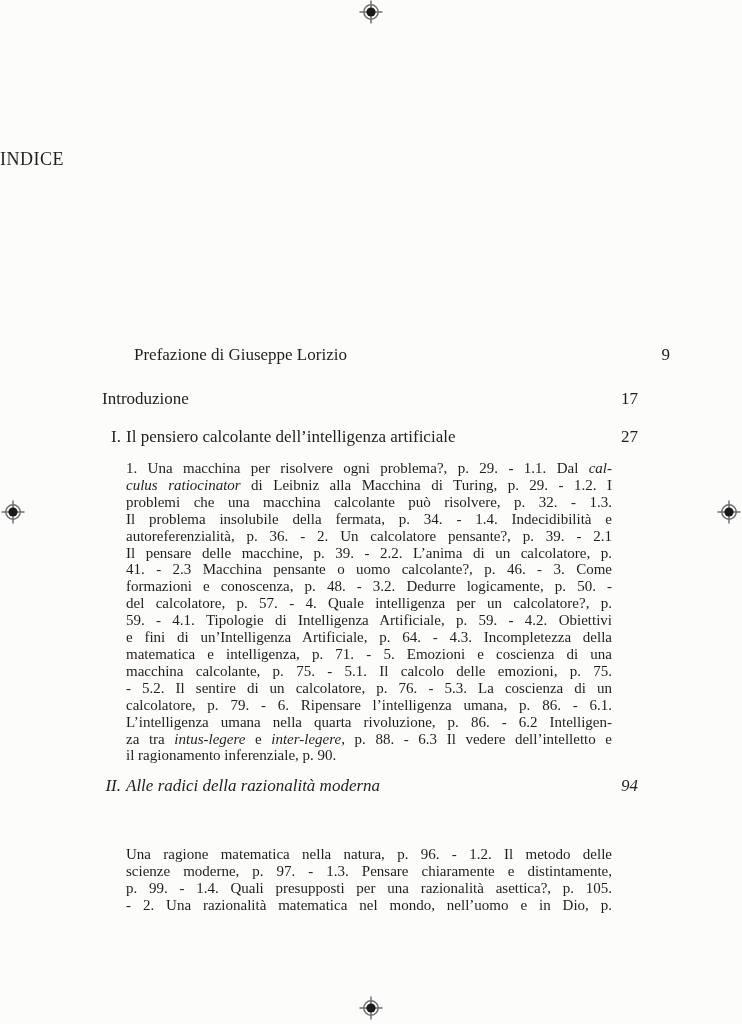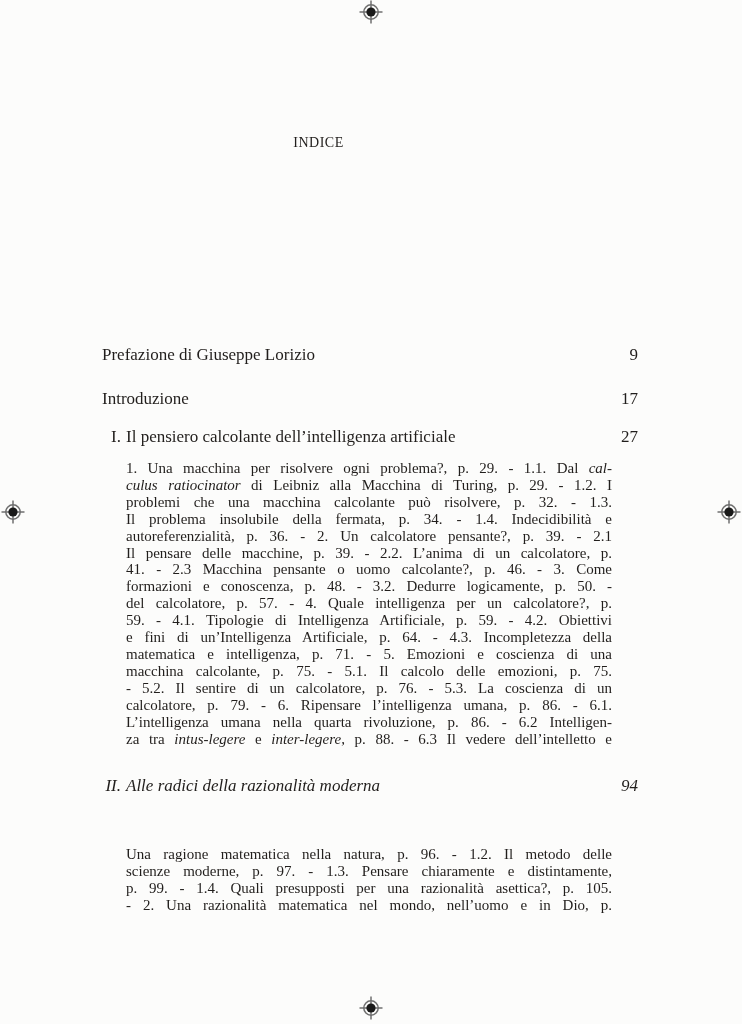--- a/index.html
+++ b/index.html
@@ -25,25 +25,25 @@
     width: 24px;
     height: 24px;
   }
   .regmark-top    { left: 359px; top: 0px; }
   .regmark-left   { left: 1px;   top: 500px; }
   .regmark-right  { left: 717px; top: 500px; }
   .regmark-bottom { left: 359px; top: 996px; }
 
   .indice-title {
     position: absolute;
-    top: 135px;
+    top: 149px;
     left: 0;
     width: 637px;
-    text-align: center;
-    font-size: 14px;
+    text-align: left;
+    font-size: 18px;
     letter-spacing: 0.5px;
   }
 
   .toc-row {
     position: absolute;
     left: 102px;
     width: 536px;
     display: flex;
     align-items: baseline;
     font-size: 17px;
@@ -52,21 +52,21 @@
   .toc-row .row-title { flex: 1; }
   .toc-row .row-page  { text-align: right; white-space: nowrap; }
 
   .chapter-row .row-numeral {
     width: 19px;
     text-align: right;
     margin-right: 5px;
     flex: none;
   }
 
-  .row-prefazione   { top: 345px; }
+  .row-prefazione   { top: 345px; margin-left: 32px; }
   .row-introduzione { top: 389px; }
   .row-chapter-1    { top: 427px; }
   .row-chapter-2    { top: 776px; font-style: italic; }
 
   .summary {
     position: absolute;
     left: 126px;
     width: 486px;
     font-size: 15px;
     line-height: 16.9px;
@@ -142,20 +142,21 @@
       <div class="sline"><span>formazioni e conoscenza, p. 48. - 3.2. Dedurre logicamente, p. 50. -</span></div>
       <div class="sline"><span>del calcolatore, p. 57. - 4. Quale intelligenza per un calcolatore?, p.</span></div>
       <div class="sline"><span>59. - 4.1. Tipologie di Intelligenza Artificiale, p. 59. - 4.2. Obiettivi</span></div>
       <div class="sline"><span>e fini di un’Intelligenza Artificiale, p. 64. - 4.3. Incompletezza della</span></div>
       <div class="sline"><span>matematica e intelligenza, p. 71. - 5. Emozioni e coscienza di una</span></div>
       <div class="sline"><span>macchina calcolante, p. 75. - 5.1. Il calcolo delle emozioni, p. 75.</span></div>
       <div class="sline"><span>- 5.2. Il sentire di un calcolatore, p. 76. - 5.3. La coscienza di un</span></div>
       <div class="sline"><span>calcolatore, p. 79. - 6. Ripensare l’intelligenza umana, p. 86. - 6.1.</span></div>
       <div class="sline"><span>L’intelligenza umana nella quarta rivoluzione, p. 86. - 6.2 Intelligen-</span></div>
       <div class="sline"><span>za tra </span><i>intus-legere</i><span> e </span><i>inter-legere</i><span>, p. 88. - 6.3 Il vedere dell’intelletto e</span></div>
+      <div class="sline last"><span>il ragionamento inferenziale, p. 90.</span></div>
     </div>
 
   <div class="toc-row chapter-row row-chapter-2">
     <span class="row-numeral">II.</span>
     <span class="row-title">Alle radici della razionalità moderna</span>
     <span class="row-page">94</span>
   </div>
   <div class="summary summary-2">
       <div class="sline"><span>Una ragione matematica nella natura, p. 96. - 1.2. Il metodo delle</span></div>
       <div class="sline"><span>scienze moderne, p. 97. - 1.3. Pensare chiaramente e distintamente,</span></div>

